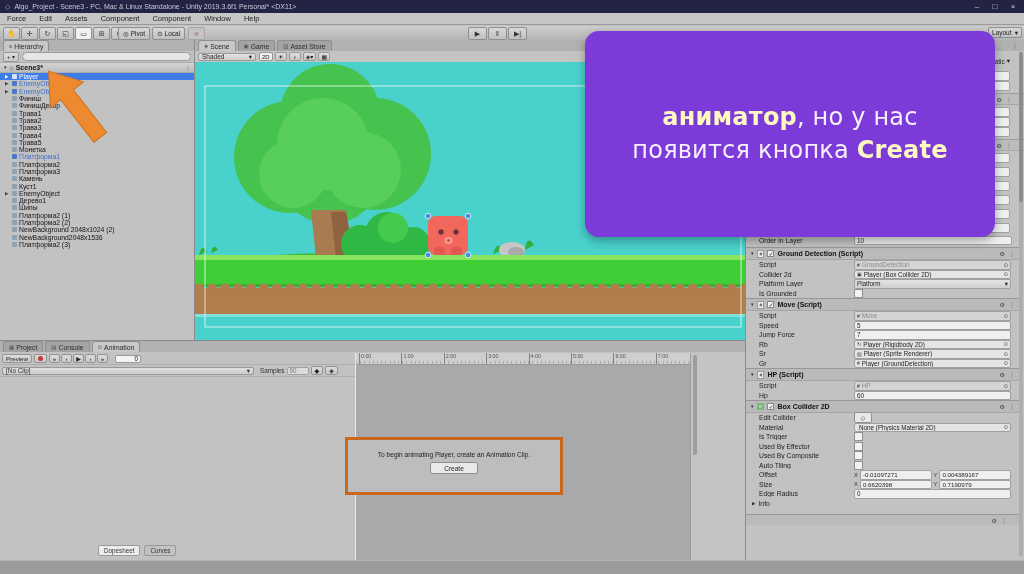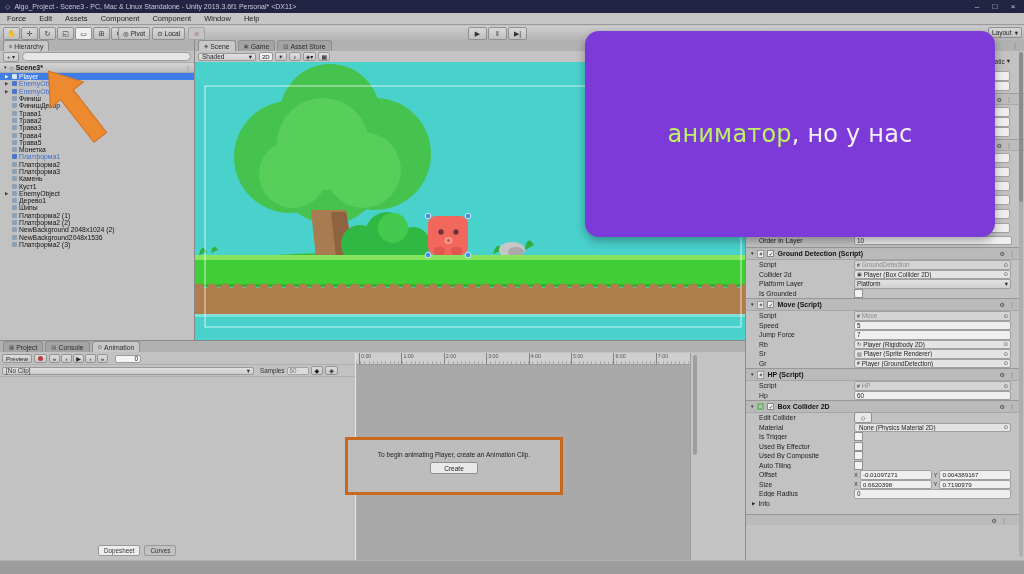--- a/index.html
+++ b/index.html
@@ -143,21 +143,21 @@
     background:#BDBDBD;box-sizing:border-box;z-index:40;display:flex;flex-direction:column;align-items:center;}
   .omsg .mtext{margin-top:11px;font-size:6.6px;color:#222;text-align:center;}
   .createbtn{margin-top:4px;width:46px;height:10px;background:#E9E9E9;border:1px solid #8F8F8F;border-radius:2px;
     font-size:6.5px;display:flex;align-items:center;justify-content:center;color:#222;}
   .bstrip{left:0;top:560px;width:1024px;height:14px;background:#9C9C9C;border-top:1px solid #B2B2B2;box-sizing:border-box;}
   
   #tut{left:585px;top:31px;width:410px;height:206px;background:var(--purple);border-radius:14px;
     box-shadow:0 4px 10px rgba(0,0,0,.3);z-index:50;display:flex;flex-direction:column;justify-content:center;
     align-items:center;color:#F7F0FA;font-size:24px;line-height:33px;text-align:center;
     font-family:"DejaVu Sans","Liberation Sans",sans-serif;letter-spacing:.2px;}
-  .tb{font-weight:normal;color:#bef264;}
+  .tb{font-weight:bold;color:#fef9c3;}
   #tutarrow{left:30px;top:58px;z-index:60;}
 </style>
 </head>
 <body>
 
 <div id="stage">
 
   <div class="abs titlebar">
     <span class="ulogo">◇</span>
     <span>Algo_Project - Scene3 - PC, Mac &amp; Linux Standalone - Unity 2019.3.6f1 Personal* &lt;DX11&gt;</span>
@@ -777,19 +777,20 @@
     <div class="omsg">
       <div class="mtext">To begin animating Player, create an Animation Clip.</div>
       <div class="createbtn">Create</div>
     </div>
   </div>
 
   <div class="abs bstrip"></div>
 
   <div class="abs" id="tut">
       <div class="tl"><span class="tb">аниматор</span><span>, но у нас</span></div>
+      <div class="tl"><span>появится кнопка </span><span class="tb">Create</span></div>
     </div>
 
   <svg class="abs" id="tutarrow" width="90" height="95" viewBox="0 0 90 95">
     <polygon points="45,4 24,34 37,34 37,88 53,88 53,34 66,34" transform="rotate(-38 45 47)" fill="#ED8A2F" stroke="#D1701F" stroke-width="1"></polygon>
   </svg>
 
 </div>
 
 </body></html>

